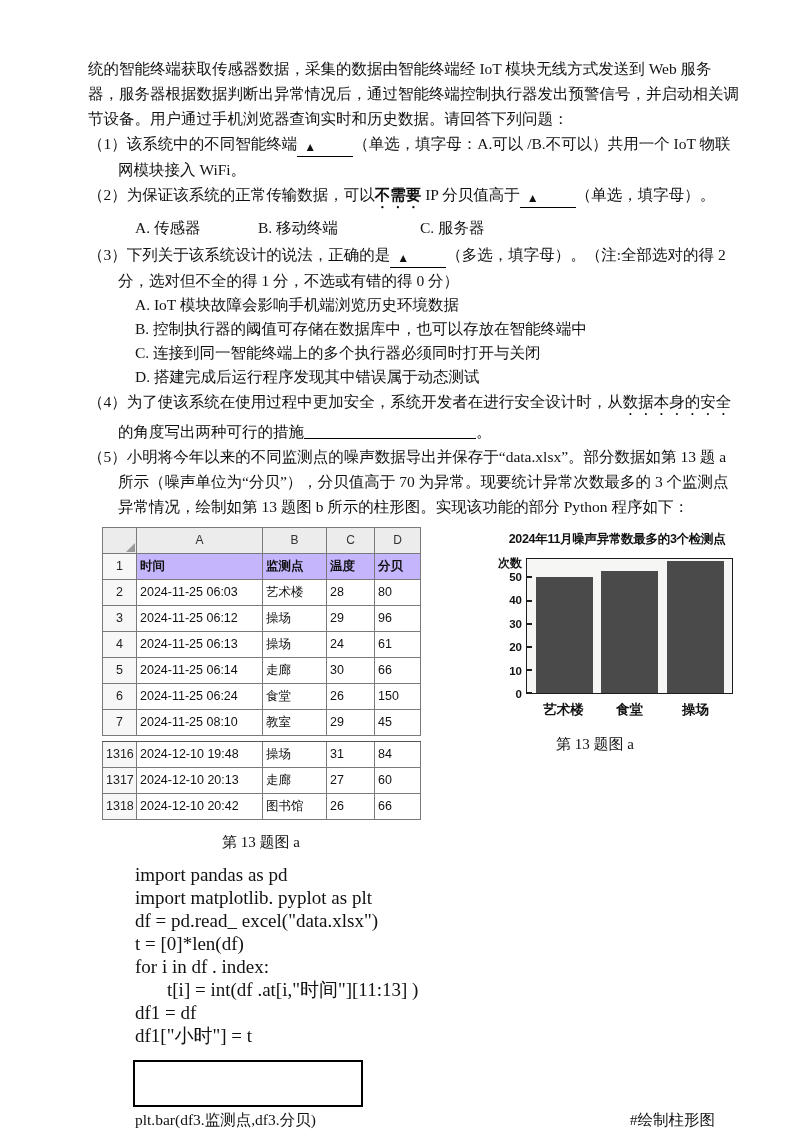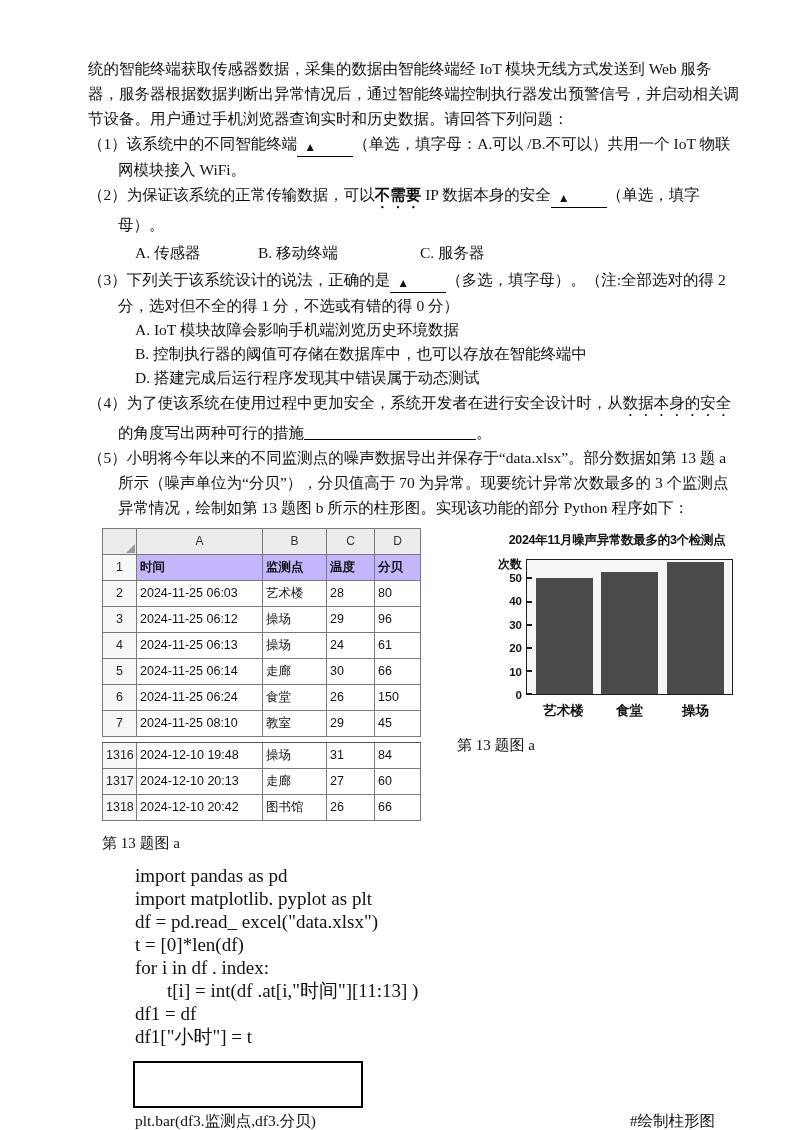--- a/index.html
+++ b/index.html
@@ -16,21 +16,21 @@
          text-align:center;line-height:17px;vertical-align:-2px;font-size:12px;}
   .blank-long{display:inline-block;width:172px;border-bottom:1.5px solid #000;
          vertical-align:-2px;height:18px;}
   .embold{font-weight:bold;}
   .emph{-webkit-text-emphasis:filled dot #000;-webkit-text-emphasis-position:under;
         text-emphasis:filled dot #000;text-emphasis-position:under right;}
   
   .figures{display:flex;margin:8px 0 0 14px;}
   .tablecol{width:318px;}
   .chartcol{margin-left:37px;width:276px;}
-  .figcap{margin-top:10px;font-size:15px;}
+  .figcap{text-align:center;margin-top:10px;font-size:15px;}
   
   table.sheet{border-collapse:collapse;font-family:"Liberation Sans","DejaVu Sans",sans-serif;
       table-layout:fixed;width:318px;}
   table.sheet td{border:1px solid #7a7a7a;padding:0 3px;font-size:12.5px;height:16px;
       overflow:hidden;white-space:nowrap;}
   td.corner{background:#ececec;position:relative;}
   td.corner::after{content:"";position:absolute;right:1px;bottom:1px;width:0;height:0;
       border-left:9px solid transparent;border-bottom:9px solid #9a9a9a;}
   tr.colhead td{background:#ececec;text-align:center;color:#333;font-size:12px;height:17px;}
   td.rn{background:#f7f7f7;text-align:center;font-size:11.5px;color:#222;padding:0 1px;}
@@ -65,32 +65,33 @@
 </style>
 </head>
 <body>
 
 <div class="content">
 
   <p>统的智能终端获取传感器数据，采集的数据由智能终端经 IoT 模块无线方式发送到 Web 服务器，服务器根据数据判断出异常情况后，通过智能终端控制执行器发出预警信号，并启动相关调节设备。用户通过手机浏览器查询实时和历史数据。请回答下列问题：</p>
 
   <p class="q"><span>（1）</span><span>该系统中的不同智能终端</span><span class="blank">▲</span><span>（单选，填字母：A.可以 /B.不可以）共用一个 IoT 物联网模块接入 WiFi。</span></p>
 
-  <p class="q"><span>（2）</span><span>为保证该系统的正常传输数据，可以</span><span class="embold emph">不需要</span><span> IP 数据本身的安全</span><span class="blank">▲</span><span>（单选，填字母）。</span></p>
+  <p class="q"><span>（2）</span><span>为保证该系统的正常传输数据，可以</span><span class="embold emph">不需要</span><span> IP 分贝值高于</span><span class="blank">▲</span><span>（单选，填字母）。</span></p>
 
   <div class="optrow">
     <span class="o1">A. 传感器</span>
     <span class="o2">B. 移动终端</span>
     <span class="o3">C. 服务器</span>
   </div>
 
   <p class="q"><span>（3）</span><span>下列关于该系统设计的说法，正确的是</span><span class="blank">▲</span><span>（多选，填字母）。（注:全部选对的得 2 分，选对但不全的得 1 分，不选或有错的得 0 分）</span></p>
 
   <p class="opt">A. IoT 模块故障会影响手机端浏览历史环境数据</p>
   <p class="opt">B. 控制执行器的阈值可存储在数据库中，也可以存放在智能终端中</p>
+  <p class="opt">C. 连接到同一智能终端上的多个执行器必须同时打开与关闭</p>
   <p class="opt">D. 搭建完成后运行程序发现其中错误属于动态测试</p>
 
   <p class="q"><span>（4）</span><span>为了使该系统在使用过程中更加安全，系统开发者在进行安全设计时，从</span><span class="emph">数据本身的安全</span><span>的角度写出两种可行的措施</span><span class="blank-long"></span><span>。</span></p>
 
   <p class="q"><span>（5）</span><span>小明将今年以来的不同监测点的噪声数据导出并保存于“data.xlsx”。部分数据如第 13 题 a 所示（噪声单位为“分贝”），分贝值高于 70 为异常。现要统计异常次数最多的 3 个监测点异常情况，绘制如第 13 题图 b 所示的柱形图。实现该功能的部分 Python 程序如下：</span></p>
 
   <div class="figures">
 
     <div class="tablecol">
       <table class="sheet">

